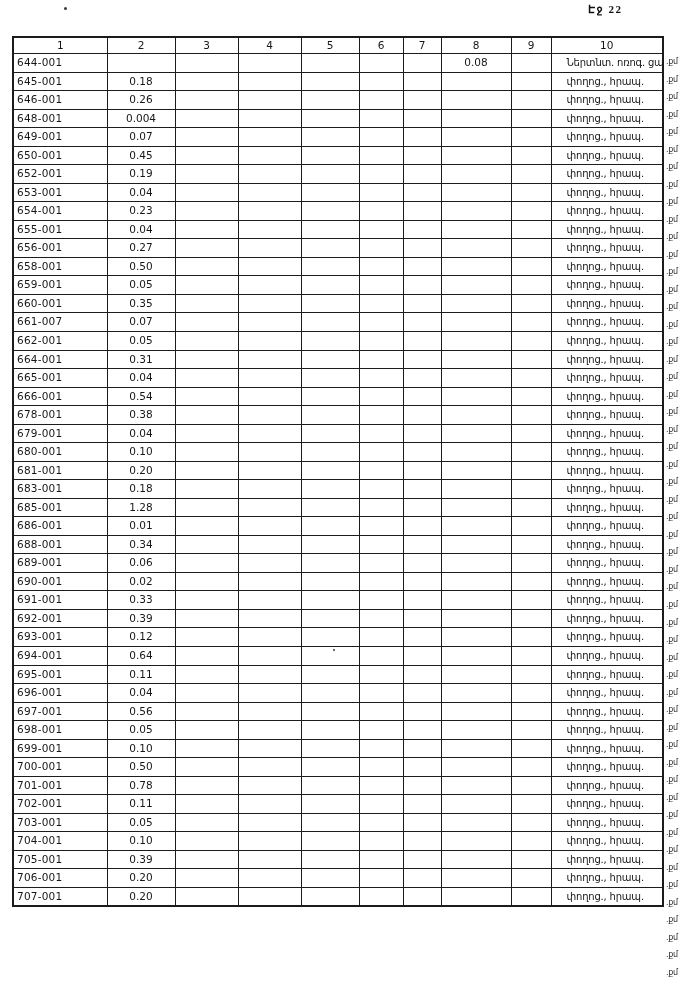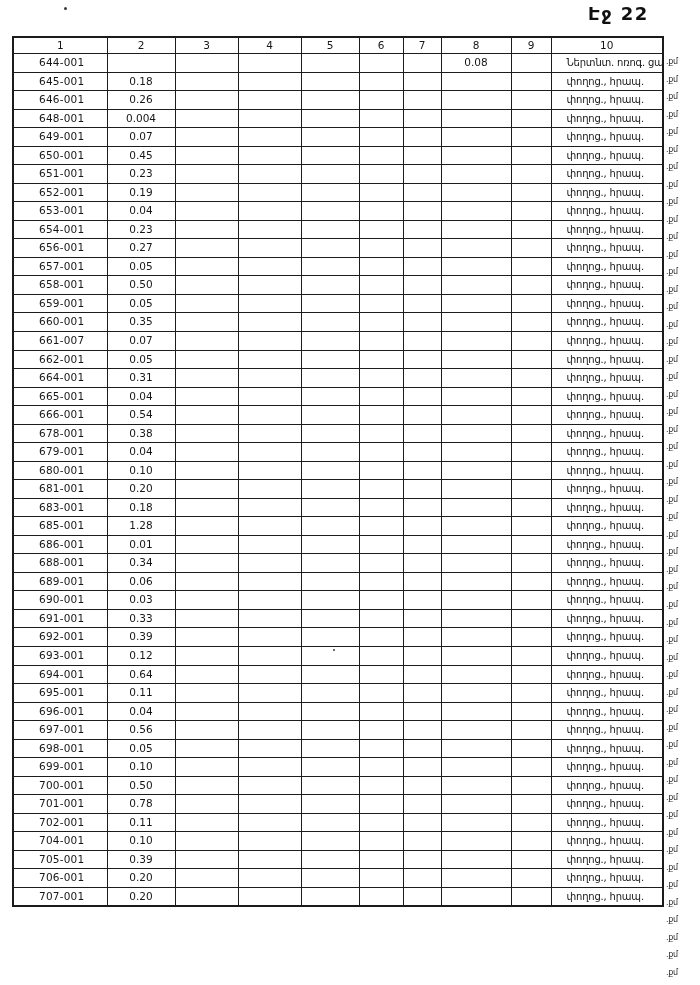--- a/index.html
+++ b/index.html
@@ -9,24 +9,25 @@
     width: 700px;
     height: 985px;
     font-family: "DejaVu Sans", "Liberation Sans", sans-serif;
     color: #161616;
     overflow: hidden;
   }
   .page-header {
     position: absolute;
     top: 3px;
     left: 588px;
-    font-size: 18px;
+    font-size: 11px;
     font-weight: bold;
     letter-spacing: 1.5px;
     color: #101010;
+    font-family: Liberation Serif, serif;
   }
   table.doc-table {
     position: absolute;
     top: 36px;
     left: 12px;
     width: 650px;
     border-collapse: collapse;
     table-layout: fixed;
     border: 2px solid #1b1b1b;
   }
@@ -42,21 +43,21 @@
     font-size: 10.5px;
     font-weight: normal;
     text-align: center;
     line-height: 15px;
   }
   .doc-table td {
     height: 17.53px;
     font-size: 10.5px;
     line-height: 17.53px;
   }
-  td.c1  { text-align: center; padding-left: 3px; letter-spacing: 0.2px; }
+  td.c1  { text-align: left; padding-left: 3px; letter-spacing: 0.2px; }
   td.c2, td.c8 { text-align: center; }
   td.c10 { font-size: 10px; padding-left: 15px; letter-spacing: -0.2px; }
   .suffix-col {
     position: absolute;
     left: 666px;
     top: 53px;
     width: 30px;
   }
   .suffix-item {
     height: 17.53px;
@@ -175,32 +176,20 @@
         <td class="c3"></td>
         <td class="c4"></td>
         <td class="c5"></td>
         <td class="c6"></td>
         <td class="c7"></td>
         <td class="c8"></td>
         <td class="c9"></td>
         <td class="c10">փողոց., հրապ.</td>
       </tr>
       <tr>
-        <td class="c1">651-001</td>
-        <td class="c2">0.23</td>
-        <td class="c3"></td>
-        <td class="c4"></td>
-        <td class="c5"></td>
-        <td class="c6"></td>
-        <td class="c7"></td>
-        <td class="c8"></td>
-        <td class="c9"></td>
-        <td class="c10">փողոց., հրապ.</td>
-      </tr>
-      <tr>
         <td class="c1">652-001</td>
         <td class="c2">0.19</td>
         <td class="c3"></td>
         <td class="c4"></td>
         <td class="c5"></td>
         <td class="c6"></td>
         <td class="c7"></td>
         <td class="c8"></td>
         <td class="c9"></td>
         <td class="c10">փողոց., հրապ.</td>
@@ -223,44 +212,44 @@
         <td class="c3"></td>
         <td class="c4"></td>
         <td class="c5"></td>
         <td class="c6"></td>
         <td class="c7"></td>
         <td class="c8"></td>
         <td class="c9"></td>
         <td class="c10">փողոց., հրապ.</td>
       </tr>
       <tr>
+        <td class="c1">655-001</td>
+        <td class="c2">0.04</td>
+        <td class="c3"></td>
+        <td class="c4"></td>
+        <td class="c5"></td>
+        <td class="c6"></td>
+        <td class="c7"></td>
+        <td class="c8"></td>
+        <td class="c9"></td>
+        <td class="c10">փողոց., հրապ.</td>
+      </tr>
+      <tr>
         <td class="c1">656-001</td>
         <td class="c2">0.27</td>
         <td class="c3"></td>
         <td class="c4"></td>
         <td class="c5"></td>
         <td class="c6"></td>
         <td class="c7"></td>
         <td class="c8"></td>
         <td class="c9"></td>
         <td class="c10">փողոց., հրապ.</td>
       </tr>
       <tr>
-        <td class="c1">657-001</td>
-        <td class="c2">0.05</td>
-        <td class="c3"></td>
-        <td class="c4"></td>
-        <td class="c5"></td>
-        <td class="c6"></td>
-        <td class="c7"></td>
-        <td class="c8"></td>
-        <td class="c9"></td>
-        <td class="c10">փողոց., հրապ.</td>
-      </tr>
-      <tr>
         <td class="c1">658-001</td>
         <td class="c2">0.50</td>
         <td class="c3"></td>
         <td class="c4"></td>
         <td class="c5"></td>
         <td class="c6"></td>
         <td class="c7"></td>
         <td class="c8"></td>
         <td class="c9"></td>
         <td class="c10">փողոց., հրապ.</td>
@@ -452,21 +441,21 @@
         <td class="c4"></td>
         <td class="c5"></td>
         <td class="c6"></td>
         <td class="c7"></td>
         <td class="c8"></td>
         <td class="c9"></td>
         <td class="c10">փողոց., հրապ.</td>
       </tr>
       <tr>
         <td class="c1">690-001</td>
-        <td class="c2">0.03</td>
+        <td class="c2">0.02</td>
         <td class="c3"></td>
         <td class="c4"></td>
         <td class="c5"></td>
         <td class="c6"></td>
         <td class="c7"></td>
         <td class="c8"></td>
         <td class="c9"></td>
         <td class="c10">փողոց., հրապ.</td>
       </tr>
       <tr>
@@ -597,20 +586,32 @@
         <td class="c5"></td>
         <td class="c6"></td>
         <td class="c7"></td>
         <td class="c8"></td>
         <td class="c9"></td>
         <td class="c10">փողոց., հրապ.</td>
       </tr>
       <tr>
         <td class="c1">702-001</td>
         <td class="c2">0.11</td>
+        <td class="c3"></td>
+        <td class="c4"></td>
+        <td class="c5"></td>
+        <td class="c6"></td>
+        <td class="c7"></td>
+        <td class="c8"></td>
+        <td class="c9"></td>
+        <td class="c10">փողոց., հրապ.</td>
+      </tr>
+      <tr>
+        <td class="c1">703-001</td>
+        <td class="c2">0.05</td>
         <td class="c3"></td>
         <td class="c4"></td>
         <td class="c5"></td>
         <td class="c6"></td>
         <td class="c7"></td>
         <td class="c8"></td>
         <td class="c9"></td>
         <td class="c10">փողոց., հրապ.</td>
       </tr>
       <tr>

